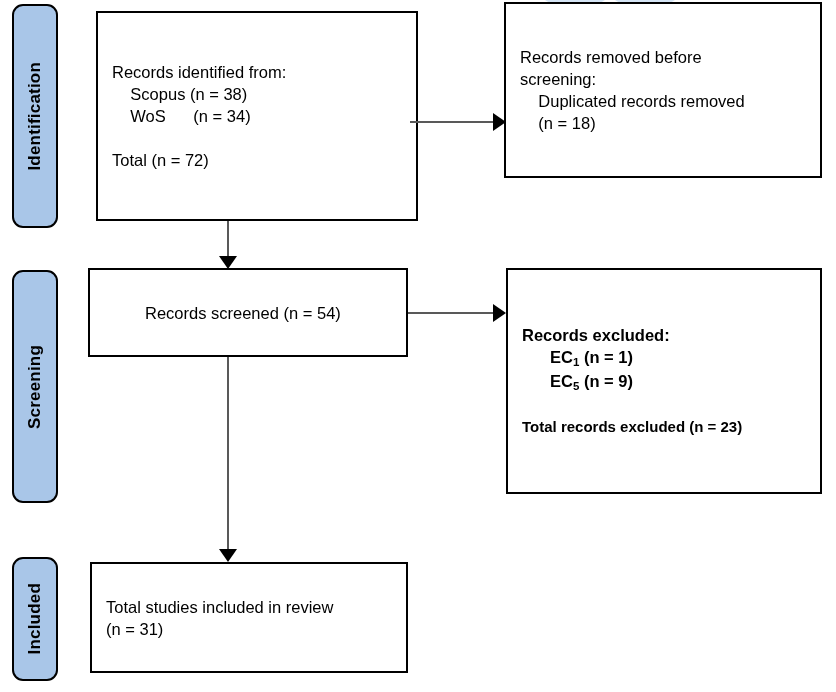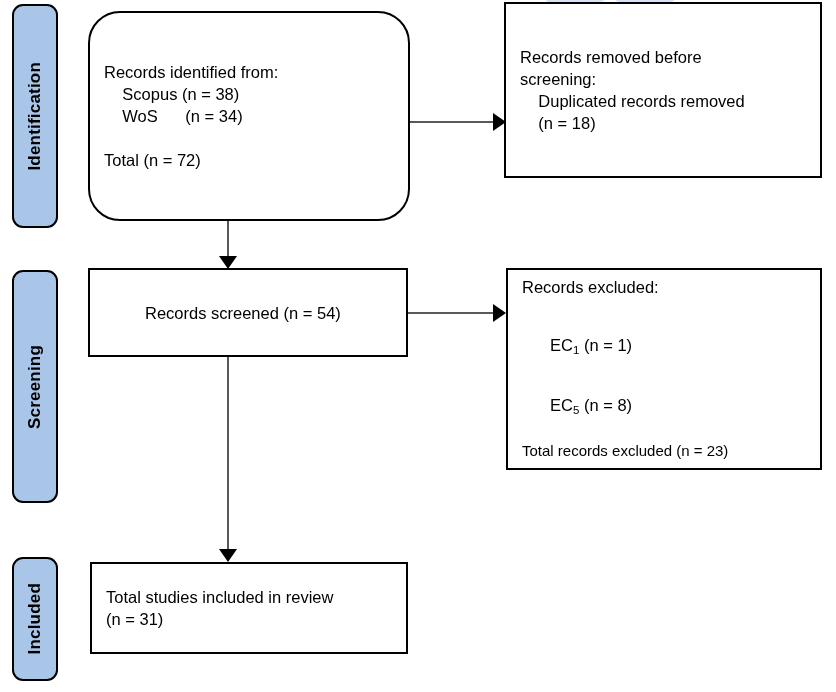--- a/index.html
+++ b/index.html
@@ -72,36 +72,36 @@
     justify-content: center;
   }
   .flow-box .box-text {
     font-size: 16.5px;
     line-height: 22px;
     color: #000000;
     padding: 0 14px;
     white-space: pre-wrap;
   }
 
-  #box-identified      { left: 88px;  top: 11px;  width: 322px; height: 210px; border-radius: 32px; }
+  #box-identified      { left: 96px;  top: 11px;  width: 322px; height: 210px; }
   #box-removed         { left: 504px; top: 2px;  width: 318px; height: 176px; }
   #box-screened        { left: 88px;  top: 268px; width: 320px; height: 89px; padding-left: 41px;  }
-  #box-excluded        { left: 506px; top: 268px; width: 316px; height: 202px; }
-  #box-included        { left: 90px;  top: 562px; width: 318px; height: 92px; }
+  #box-excluded        { left: 506px; top: 268px; width: 316px; height: 226px; font-weight: bold; }
+  #box-included        { left: 90px;  top: 562px; width: 318px; height: 111px; }
 
   
   .excl-head { font-size: 16.5px; line-height: 22px; padding: 0 14px; }
   .excl-list {
     list-style: none;
     margin: 0;
     padding: 0 14px 0 42px;
     font-size: 16.5px;
     line-height: 22px;
   }
-  .excl-list li { white-space: nowrap; margin-top: 36px; }
+  .excl-list li { white-space: nowrap; }
   .excl-list sub {
     font-size: 11.5px;
     vertical-align: baseline;
     position: relative;
     top: 3px;
   }
   .excl-total {
     font-size: 15px;
     line-height: 22px;
     padding: 22px 14px 0 14px;
@@ -178,21 +178,21 @@
   </div>
 
   <div class="flow-box" id="box-screened">
     <div class="box-text">Records screened (n = 54)</div>
   </div>
 
   <div class="flow-box" id="box-excluded">
     <div class="excl-head">Records excluded:</div>
     <ul class="excl-list" id="excl-list">
         <li><span>EC</span><sub>1</sub><span> (n = 1)</span></li>
-        <li><span>EC</span><sub>5</sub><span> (n = 8)</span></li>
+        <li><span>EC</span><sub>5</sub><span> (n = 9)</span></li>
       </ul>
     <div class="excl-total">Total records excluded (n = 23)</div>
   </div>
 
   <div class="flow-box" id="box-included">
     <div class="box-text">Total studies included in review
 (n = 31)</div>
   </div>
 
   <div class="conn-v" id="conn-id-to-screen"></div>

